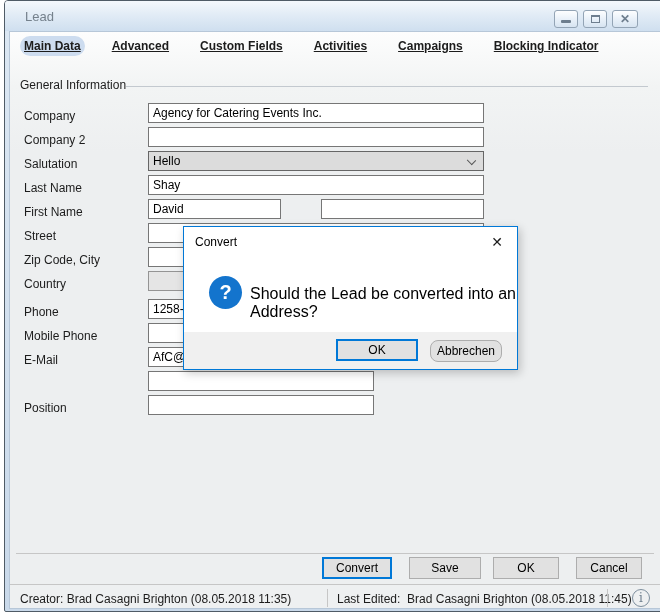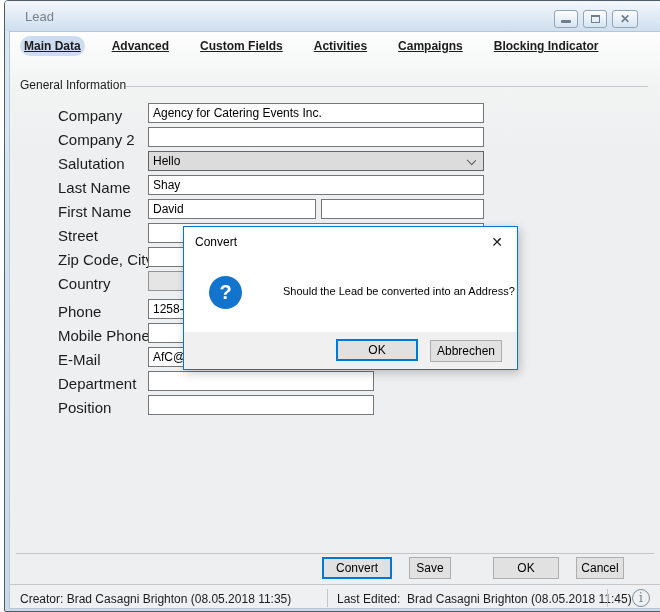--- a/index.html
+++ b/index.html
@@ -30,61 +30,61 @@
   .tabs{position:absolute;left:10px;top:4px;display:flex;gap:23px;}
   .tab{font-size:12px;font-weight:bold;color:#1c1c1c;text-decoration:underline;padding:3px 4px;cursor:pointer;white-space:nowrap;}
   .tab.active{background:#cddcef;border-radius:10px;}
 
   
   .groupbox{position:absolute;left:10px;top:46px;right:12px;display:flex;align-items:center;gap:0;}
   .groupbox-title{font-size:12px;color:#1c1c1c;white-space:nowrap;}
   .groupbox-line{flex:1;height:1px;background:#c3c9cf;margin-top:2px;}
 
   
-  .frow-label{position:absolute;left:14px;width:120px;font-size:15px;color:#1c1c1c;line-height:20px;margin-left:34px;}
+  .frow-label{position:absolute;left:14px;width:120px;font-size:12px;color:#1c1c1c;line-height:20px;}
   .finput{position:absolute;height:20px;border:1px solid #767676;background:#fff;
     font-family:"Liberation Sans",sans-serif;font-size:12px;color:#000;padding:1px 4px;outline:none;}
   .wide{left:138px;width:336px;}
   .narrow{left:138px;width:226px;}
-  .split-a{left:138px;width:168px;} .split-b{left:311px;width:163px;}
+  .split-a{left:138px;width:133px;} .split-b{left:311px;width:163px;}
   .zip-a{left:138px;width:80px;} .zip-b{left:226px;width:248px;}
   .disabled-input{background:#e5e5e5;border-color:#949494;}
   .selectbox{position:absolute;left:138px;width:336px;height:20px;border:1px solid #666;background:#dcdcdc;
     font-size:12px;color:#000;line-height:18px;padding:0 4px;cursor:pointer;}
   .chevron{position:absolute;right:8px;top:5px;width:7px;height:7px;border-right:1.6px solid #575757;border-bottom:1.6px solid #575757;transform:rotate(45deg) scale(1,0.9);}
 
   
   .footer-sep{position:absolute;left:6px;right:6px;top:521px;height:1px;background:#c6c6c6;}
   .fbtn{position:absolute;top:525px;height:22px;background:#e1e1e1;border:1px solid #adadad;
     font-family:"Liberation Sans",sans-serif;font-size:12px;color:#000;cursor:pointer;padding:0;}
   .fbtn.focused{border:1px solid #0078d7;box-shadow:inset 0 0 0 1px #0078d7;}
-  .b-convert{left:312px;width:70px;} .b-save{left:399px;width:42px;} .b-ok{left:483px;width:66px;} .b-cancel{left:566px;width:48px;}
+  .b-convert{left:312px;width:70px;} .b-save{left:399px;width:72px;} .b-ok{left:483px;width:66px;} .b-cancel{left:566px;width:66px;}
 
   .statusbar{position:absolute;left:0;right:0;top:552px;bottom:0;background:#eef0f1;border-top:1px solid #c6c6c6;}
   .status-text{position:absolute;top:7px;font-size:12px;color:#1c1c1c;white-space:pre;}
   .st-creator{left:10px;} .st-edited{left:327px;}
   .status-div{position:absolute;top:4px;width:1px;height:18px;background:#c6c6c6;}
   .sd1{left:317px;} .sd2{left:597px;}
   .info-icon{position:absolute;right:10px;top:4px;width:18px;height:18px;border:1.4px solid #7e8f9e;border-radius:50%;
     display:flex;align-items:center;justify-content:center;font-family:"DejaVu Serif",serif;font-size:12px;color:#6d7e8d;cursor:pointer;}
 
   
   .dialog{position:absolute;left:178px;top:225px;width:335px;height:144px;background:#fff;
     border:1px solid #0078d7;box-shadow:2px 3px 9px rgba(0,0,0,0.22);z-index:10;}
   .dlg-title{position:absolute;left:11px;top:8px;font-size:12px;color:#000;}
   .dlg-close{position:absolute;right:10px;top:5px;width:20px;height:20px;display:flex;align-items:center;justify-content:center;
     font-size:14px;color:#1c1c1c;cursor:pointer;}
   .dlg-qicon{position:absolute;left:25px;top:49px;width:33px;height:33px;border-radius:50%;background:#1374cd;
     display:flex;align-items:center;justify-content:center;color:#fff;font-size:20px;font-weight:bold;}
-  .dlg-msg{position:absolute;left:66px;top:58px;font-size:11px;color:#000;margin-left:33px;}
+  .dlg-msg{position:absolute;left:66px;top:58px;font-size:16px;color:#000;}
   .dlg-strip{position:absolute;left:0;right:0;bottom:0;height:37px;background:#f0f0f0;}
   .dlg-btn{position:absolute;height:22px;background:#e1e1e1;border:1px solid #adadad;
     font-family:"Liberation Sans",sans-serif;font-size:12px;color:#000;cursor:pointer;padding:0;}
   .dlg-ok{left:152px;top:112px;width:82px;border:1px solid #0078d7;box-shadow:inset 0 0 0 1px #0078d7;}
-  .dlg-cancel{left:246px;top:113px;width:72px;}
+  .dlg-cancel{left:246px;top:113px;width:72px;border-radius:8px;}
 </style>
 </head>
 <body>
 
 <div class="window">
 
   <div class="titlebar">
     <span class="title-text">Lead</span>
     <div class="win-btn btn-min">
         <span class="glyph-min"></span>
@@ -144,21 +144,20 @@
 
     <span class="frow-label" style="top:270px">Phone</span>
     <input class="finput narrow" style="top: 267px;" value="1258-9">
 
     <span class="frow-label" style="top:294px">Mobile Phone</span>
     <input class="finput narrow" style="top: 291px;" value="">
 
     <span class="frow-label" style="top:318px">E-Mail</span>
     <input class="finput narrow" style="top: 315px;" value="AfC@e">
 
-    <span class="frow-label" style="top:342px">Department</span>
     <input class="finput narrow" style="top: 339px;" value="">
 
     <span class="frow-label" style="top:366px">Position</span>
     <input class="finput narrow" style="top: 363px;" value="">
 
     <div class="footer-sep"></div>
     <button class="fbtn b-convert focused">Convert</button>
     <button class="fbtn b-save">Save</button>
     <button class="fbtn b-ok">OK</button>
     <button class="fbtn b-cancel">Cancel</button>

